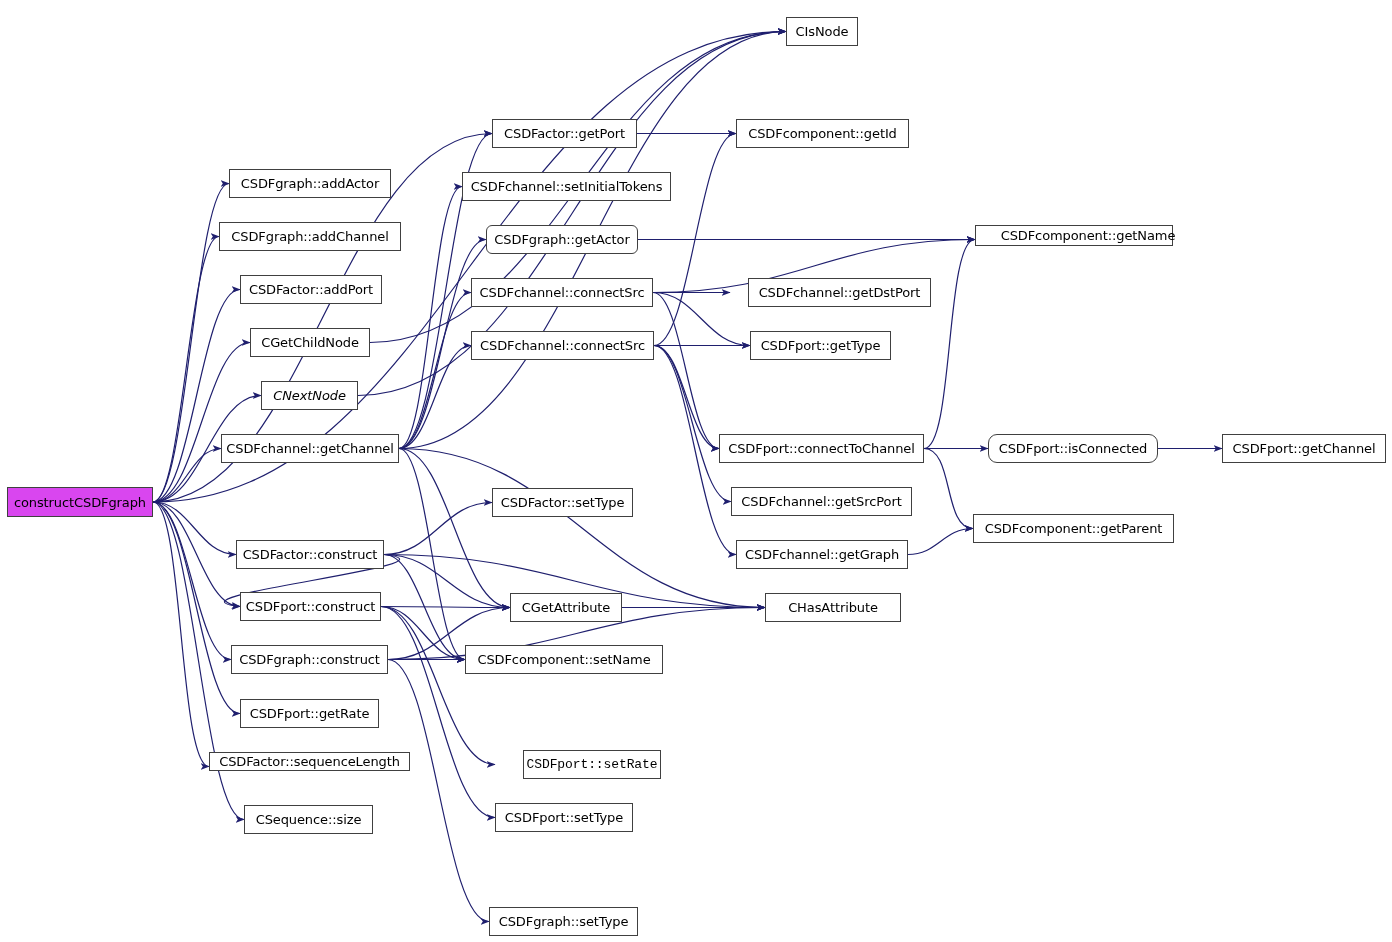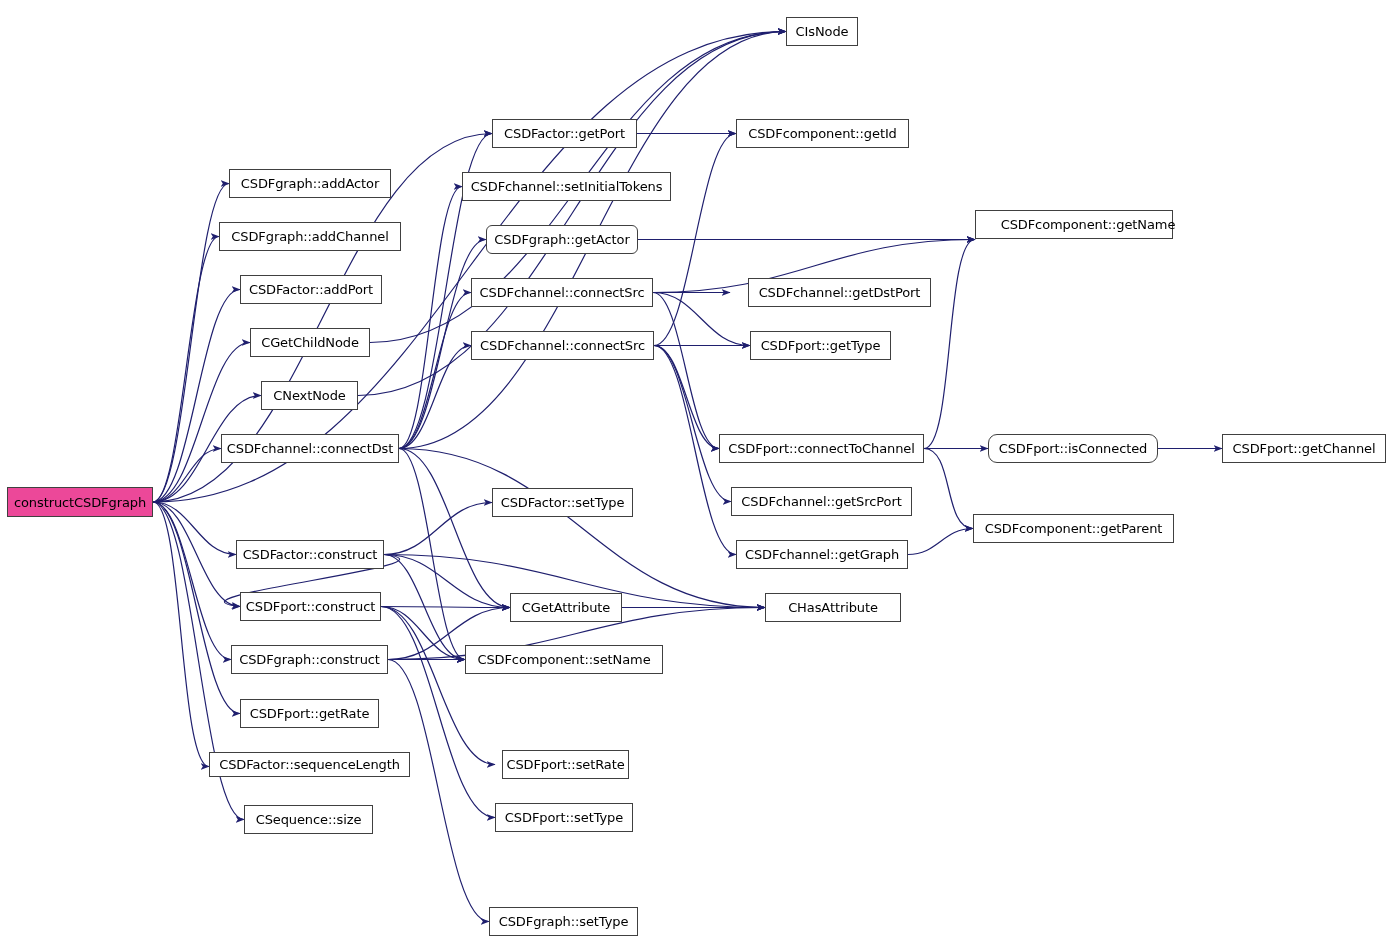--- a/index.html
+++ b/index.html
@@ -31,22 +31,23 @@
     color: #000000;
     font-size: 13px;
     line-height: 1;
     display: flex;
     align-items: center;
     justify-content: center;
     white-space: nowrap;
     letter-spacing: -0.1px;
   }
   .node.root {
-    background: #ec4899;
+    background: #d946ef;
     border: 1px solid #404040;
+    justify-content: flex-end;
   }
   .node-label {
     display: block;
     padding: 0 6px;
   }
 </style>
 </head>
 <body>
 
 <div id="canvas">
@@ -123,60 +124,60 @@
       </div>
       <div class="node" style="left: 219px; top: 222px; width: 182px; height: 29px;">
         <span class="node-label">CSDFgraph::addChannel</span>
       </div>
       <div class="node" style="left: 240px; top: 275px; width: 142px; height: 29px;">
         <span class="node-label">CSDFactor::addPort</span>
       </div>
       <div class="node" style="left: 250px; top: 328px; width: 120px; height: 29px;">
         <span class="node-label">CGetChildNode</span>
       </div>
-      <div class="node" style="left: 261px; top: 381px; width: 97px; height: 29px;">
+      <div class="node" style="left: 261px; top: 381px; width: 97px; height: 29px; font-style: italic;">
         <span class="node-label">CNextNode</span>
       </div>
       <div class="node" style="left: 221px; top: 434px; width: 178px; height: 29px;">
-        <span class="node-label">CSDFchannel::connectDst</span>
+        <span class="node-label">CSDFchannel::getChannel</span>
       </div>
       <div class="node" style="left: 236px; top: 540px; width: 148px; height: 29px;">
         <span class="node-label">CSDFactor::construct</span>
       </div>
       <div class="node" style="left: 240px; top: 592px; width: 141px; height: 29px;">
         <span class="node-label">CSDFport::construct</span>
       </div>
       <div class="node" style="left: 231px; top: 645px; width: 157px; height: 29px;">
         <span class="node-label">CSDFgraph::construct</span>
       </div>
       <div class="node" style="left: 240px; top: 699px; width: 139px; height: 29px;">
         <span class="node-label">CSDFport::getRate</span>
       </div>
-      <div class="node" style="left: 209px; top: 752px; width: 201px; height: 25px;">
+      <div class="node" style="left: 209px; top: 752px; width: 201px; height: 19px;">
         <span class="node-label">CSDFactor::sequenceLength</span>
       </div>
       <div class="node" style="left: 244px; top: 805px; width: 129px; height: 29px;">
         <span class="node-label">CSequence::size</span>
       </div>
       <div class="node" style="left: 786px; top: 17px; width: 72px; height: 29px;">
         <span class="node-label">CIsNode</span>
       </div>
       <div class="node" style="left: 492px; top: 119px; width: 145px; height: 29px;">
         <span class="node-label">CSDFactor::getPort</span>
       </div>
       <div class="node" style="left: 736px; top: 119px; width: 173px; height: 29px;">
         <span class="node-label">CSDFcomponent::getId</span>
       </div>
       <div class="node" style="left: 462px; top: 172px; width: 209px; height: 29px;">
         <span class="node-label">CSDFchannel::setInitialTokens</span>
       </div>
       <div class="node" style="left: 486px; top: 225px; width: 152px; height: 29px; border-radius: 6px;">
         <span class="node-label">CSDFgraph::getActor</span>
       </div>
-      <div class="node" style="left: 975px; top: 210px; width: 198px; height: 29px; padding-left: 28px;">
+      <div class="node" style="left: 975px; top: 225px; width: 198px; height: 21px; padding-left: 28px;">
         <span class="node-label">CSDFcomponent::getName</span>
       </div>
       <div class="node" style="left: 471px; top: 278px; width: 182px; height: 29px;">
         <span class="node-label">CSDFchannel::connectSrc</span>
       </div>
       <div class="node" style="left: 748px; top: 278px; width: 183px; height: 29px;">
         <span class="node-label">CSDFchannel::getDstPort</span>
       </div>
       <div class="node" style="left: 471px; top: 331px; width: 183px; height: 29px;">
         <span class="node-label">CSDFchannel::connectSrc</span>
@@ -207,21 +208,21 @@
       </div>
       <div class="node" style="left: 510px; top: 593px; width: 112px; height: 29px;">
         <span class="node-label">CGetAttribute</span>
       </div>
       <div class="node" style="left: 765px; top: 593px; width: 136px; height: 29px;">
         <span class="node-label">CHasAttribute</span>
       </div>
       <div class="node" style="left: 465px; top: 645px; width: 198px; height: 29px;">
         <span class="node-label">CSDFcomponent::setName</span>
       </div>
-      <div class="node" style="left: 502px; top: 750px; width: 127px; height: 29px;">
+      <div class="node" style="left: 523px; top: 750px; width: 138px; height: 29px; font-family: Liberation Mono, monospace;">
         <span class="node-label">CSDFport::setRate</span>
       </div>
       <div class="node" style="left: 495px; top: 803px; width: 138px; height: 29px;">
         <span class="node-label">CSDFport::setType</span>
       </div>
       <div class="node" style="left: 489px; top: 907px; width: 149px; height: 29px;">
         <span class="node-label">CSDFgraph::setType</span>
       </div>
     </div>
 </div>

